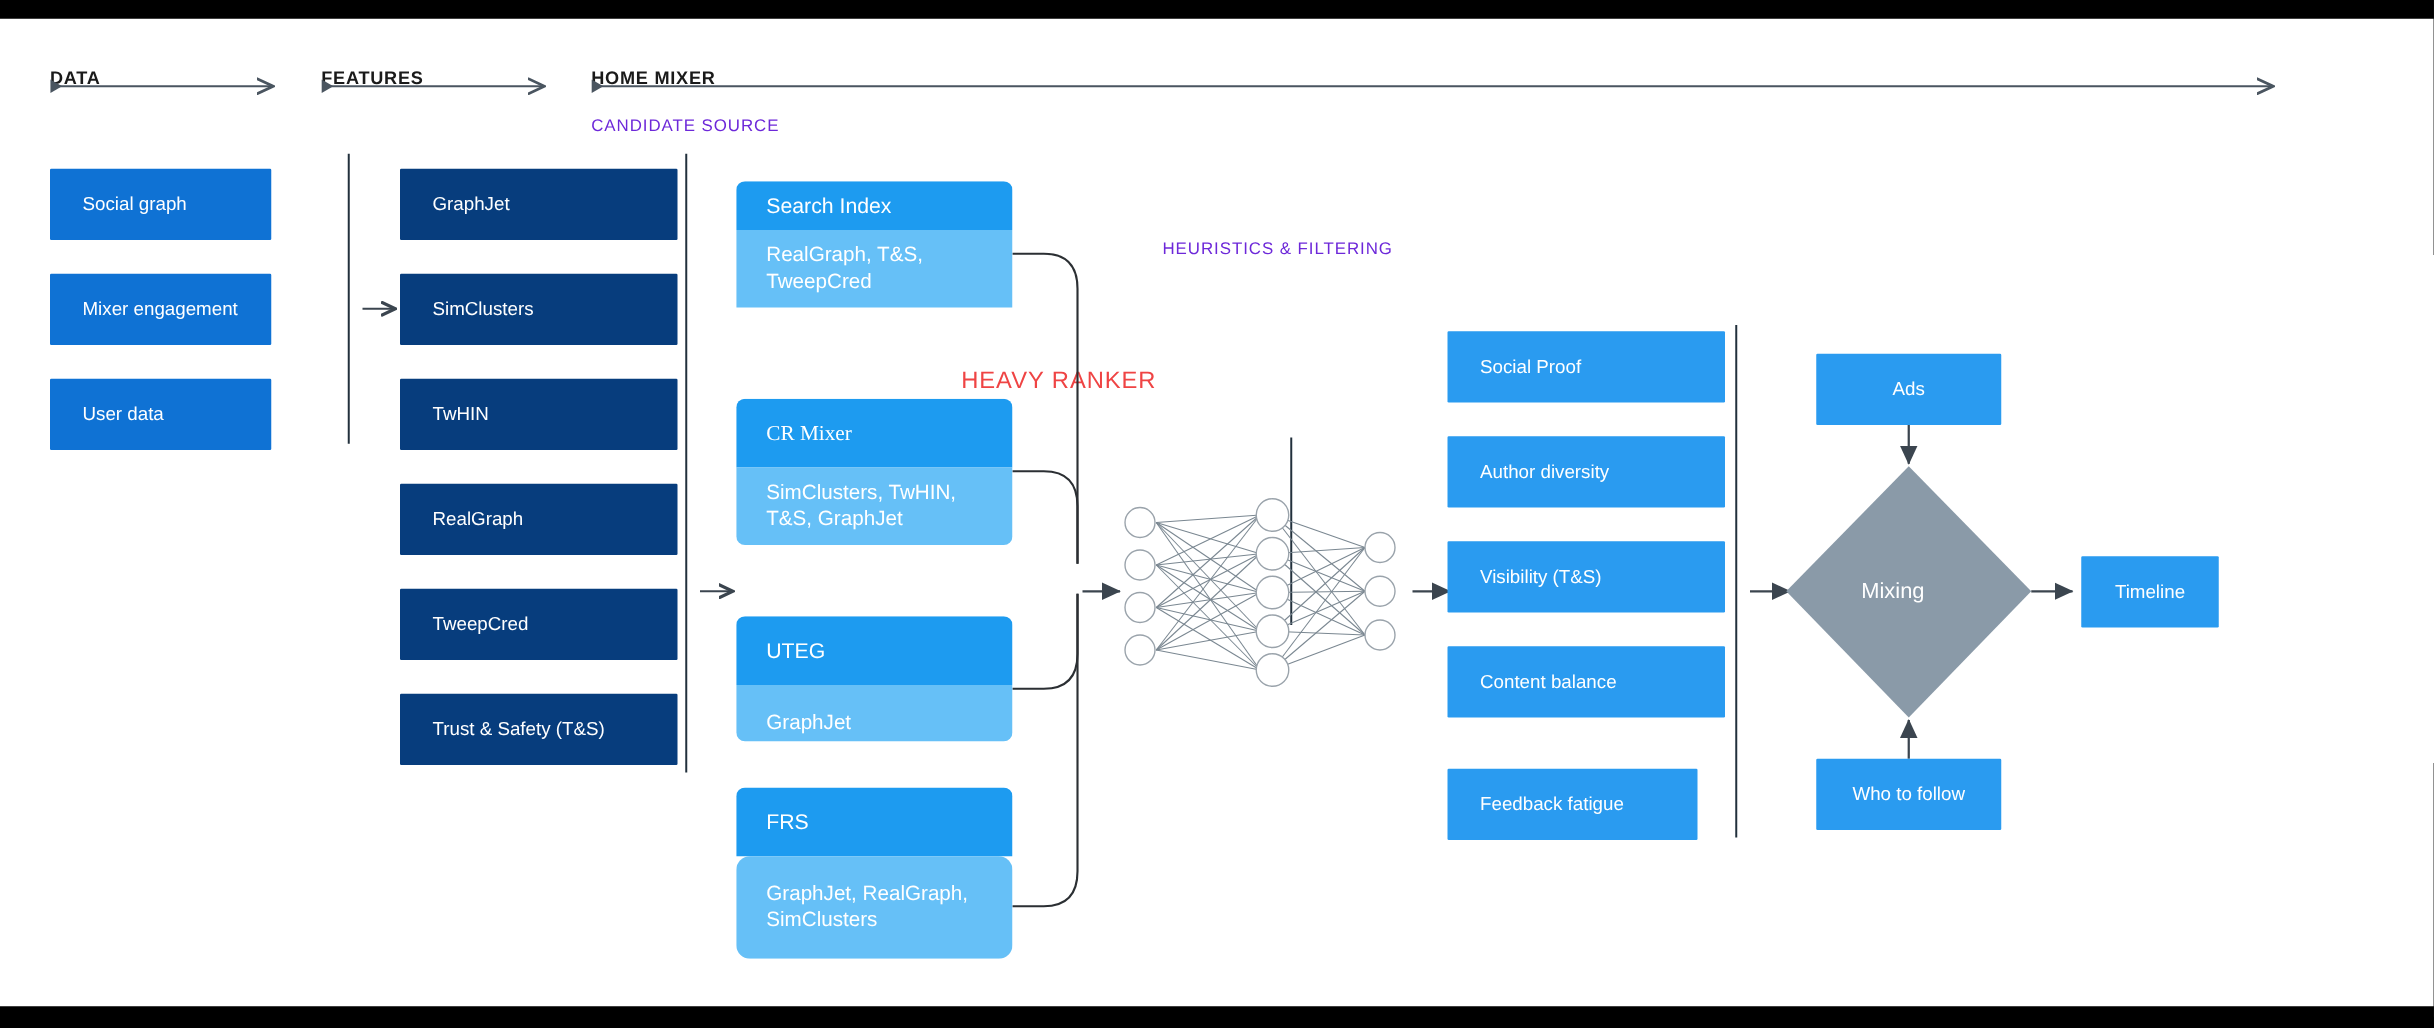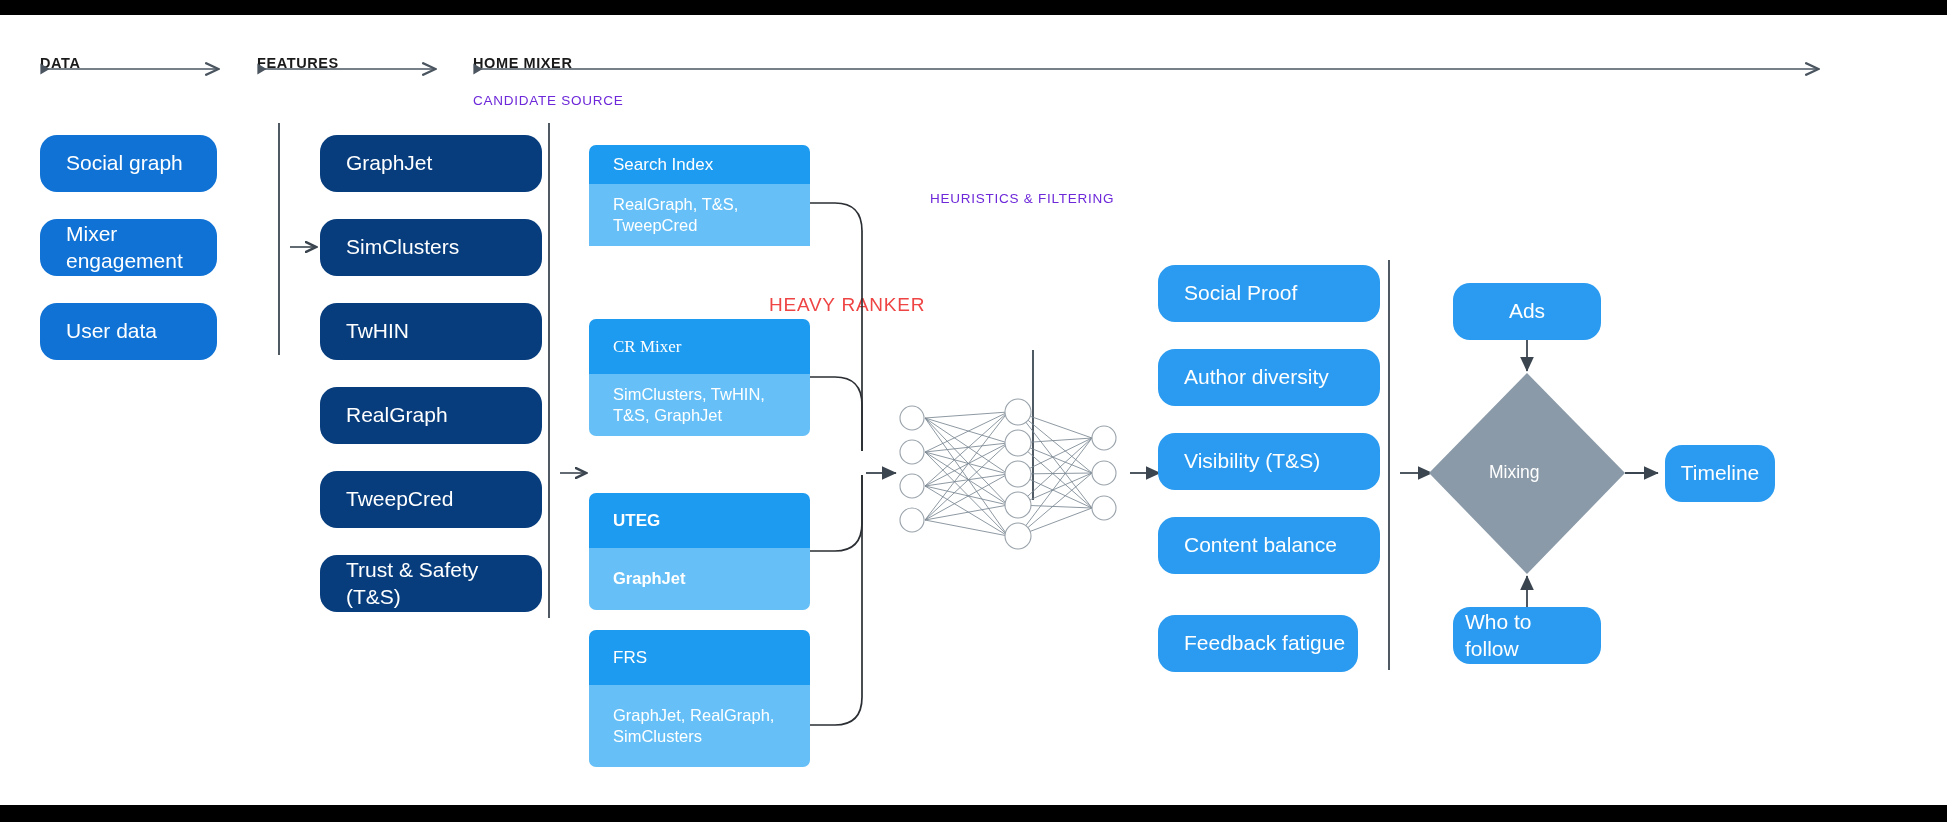--- a/index.html
+++ b/index.html
@@ -45,24 +45,24 @@
     letter-spacing: 0.75px;
     color: #6d28d9;
     white-space: nowrap;
   }
 
   
   .box {
     position: absolute;
     display: flex;
     align-items: center;
-    border-radius: 17px;
+    border-radius: 1px;
     box-sizing: border-box;
     color: #ffffff;
-    font-size: 21px;
+    font-size: 15px;
     line-height: 1.28;
     padding-left: 26px;
     padding-right: 12px;
   }
   .box.center { justify-content: center; padding-left: 12px; }
 
   .box-data      { background: #0f72d4; }
   .box-feature   { background: #073d7d; }
   .box-heur      { background: #2a9bf0; }
   .box-out       { background: #2a9bf0; }
@@ -266,28 +266,28 @@
     <div class="cs-card" style="left:589px; top:130px; width:221px; height:117px;">
       <div class="cs-head" style="height:39px;">Search Index</div>
       <div class="cs-body" style="height:62px;">RealGraph, T&amp;S, TweepCred</div>
     </div>
 
     <div class="cs-card" style="left:589px; top:304px; width:221px; height:117px;">
       <div class="cs-head" style="height:55px;font-family:Liberation Serif, serif;">CR Mixer</div>
       <div class="cs-body" style="height:62px;">SimClusters, TwHIN, T&amp;S, GraphJet</div>
     </div>
 
-    <div class="cs-card" style="left:589px; top:478px; width:221px; height:117px;font-weight:bold;">
+    <div class="cs-card" style="left:589px; top:478px; width:221px; height:100px;">
       <div class="cs-head" style="height:55px;">UTEG</div>
       <div class="cs-body" style="height:62px;">GraphJet</div>
     </div>
 
     <div class="cs-card" style="left:589px; top:615px; width:221px; height:137px;">
       <div class="cs-head" style="height:55px;">FRS</div>
-      <div class="cs-body" style="height:82px;">GraphJet, RealGraph, SimClusters</div>
+      <div class="cs-body" style="height:82px;border-radius:11px;">GraphJet, RealGraph, SimClusters</div>
     </div>
 
     <div class="box box-heur" style="left:1158px; top:250px; width:222px; height:57px;">
       <span>Social Proof</span>
     </div>
     <div class="box box-heur" style="left:1158px; top:334px; width:222px; height:57px;">
       <span>Author diversity</span>
     </div>
     <div class="box box-heur" style="left:1158px; top:418px; width:222px; height:57px;">
       <span>Visibility (T&amp;S)</span>

